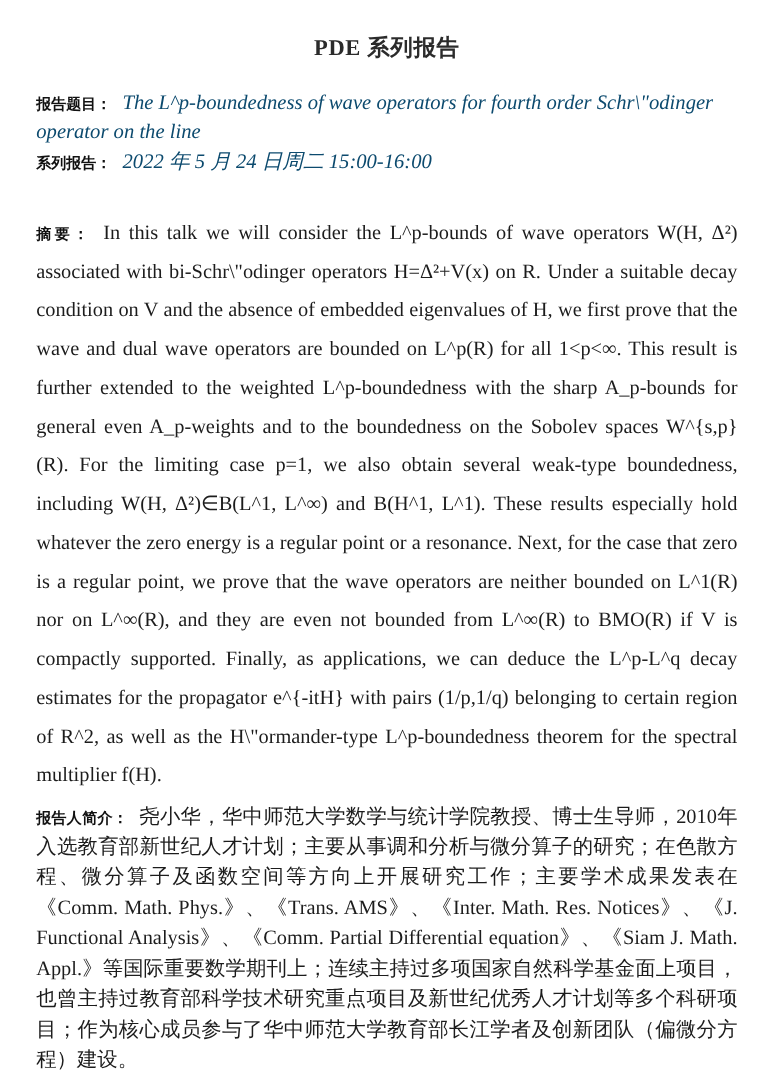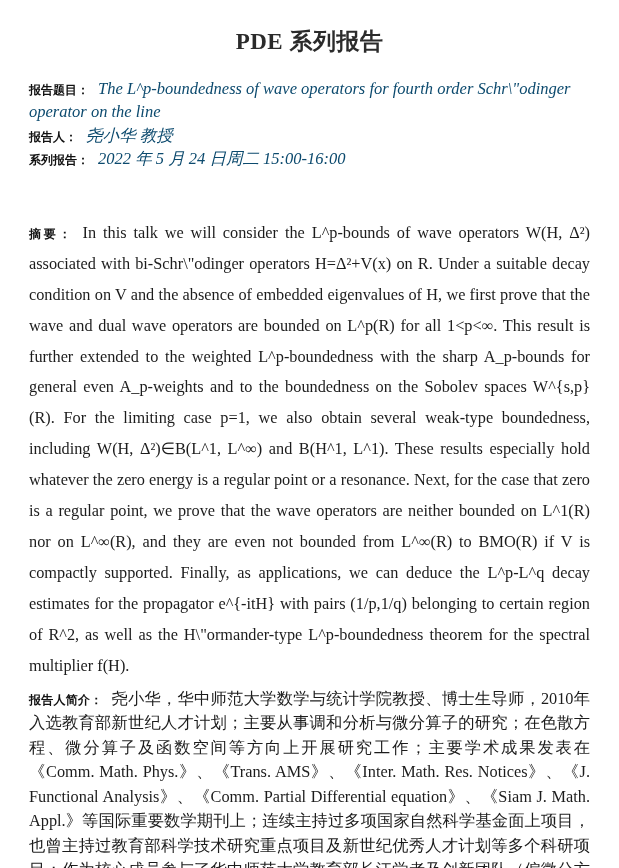--- a/index.html
+++ b/index.html
@@ -13,21 +13,21 @@
     height: 868px;
     box-sizing: border-box;
     background: #ffffff;
     padding: 20px 29px 0 29px;
     font-family: "Liberation Serif", serif;
     color: #1c1c1c;
     overflow: hidden;
   }
   .doc-title {
     text-align: center;
-    font-size: 23px;
+    font-size: 18px;
     font-weight: 700;
     color: #2b2b2b;
     margin: 6px 0 20px 0;
     letter-spacing: 0.5px;
   }
   .meta {
     font-size: 16.5px;
     line-height: 1.42;
   }
   .meta-row {
@@ -44,21 +44,21 @@
   .value {
     color: #0c4a6e;
     font-style: italic;
   }
   .body-par {
     font-size: 16.3px;
     text-align: justify;
     margin: 0;
   }
   .abstract {
-    margin-top: 47px;
+    margin-top: 31px;
     line-height: 1.9;
   }
   .bio {
     margin-top: 5px;
     line-height: 1.5;
   }
   .par-text {
     color: #1c1c1c;
   }
 </style>
@@ -67,23 +67,20 @@
 
 <div class="page">
 
   <h1 class="doc-title">PDE 系列报告</h1>
 
   <div class="meta">
     <p class="meta-row">
       <span class="label">报告题目：</span><span class="value">The L^p-boundedness of wave operators for fourth order Schr\"odinger operator on the line</span>
     </p>
     <p class="meta-row">
-      <span class="label">报告人：</span><span class="value">尧小华 教授</span>
-    </p>
-    <p class="meta-row">
       <span class="label">系列报告：</span><span class="value">2022 年 5 月 24 日周二 15:00-16:00</span>
     </p>
   </div>
 
   <p class="body-par abstract">
     <span class="label">摘要：</span><span class="par-text">In this talk we will consider the L^p-bounds of wave operators W(H, Δ²) associated with bi-Schr\"odinger operators H=Δ²+V(x) on R. Under a suitable decay condition on V and the absence of embedded eigenvalues of H, we first prove that the wave and dual wave operators are bounded on L^p(R) for all 1&lt;p&lt;∞. This result is further extended to the weighted L^p-boundedness with the sharp A_p-bounds for general even A_p-weights and to the boundedness on the Sobolev spaces W^{s,p}(R). For the limiting case p=1, we also obtain several weak-type boundedness, including W(H, Δ²)∈B(L^1, L^∞) and B(H^1, L^1). These results especially hold whatever the zero energy is a regular point or a resonance. Next, for the case that zero is a regular point, we prove that the wave operators are neither bounded on L^1(R) nor on L^∞(R), and they are even not bounded from L^∞(R) to BMO(R) if V is compactly supported. Finally, as applications, we can deduce the L^p-L^q decay estimates for the propagator e^{-itH} with pairs (1/p,1/q) belonging to certain region of R^2, as well as the H\"ormander-type L^p-boundedness theorem for the spectral multiplier f(H).</span>
   </p>
 
   <p class="body-par bio">
     <span class="label">报告人简介：</span><span class="par-text">尧小华，华中师范大学数学与统计学院教授、博士生导师，2010年入选教育部新世纪人才计划；主要从事调和分析与微分算子的研究；在色散方程、微分算子及函数空间等方向上开展研究工作；主要学术成果发表在《Comm. Math. Phys.》、《Trans. AMS》、《Inter. Math. Res. Notices》、《J. Functional Analysis》、《Comm. Partial Differential equation》、《Siam J. Math. Appl.》等国际重要数学期刊上；连续主持过多项国家自然科学基金面上项目，也曾主持过教育部科学技术研究重点项目及新世纪优秀人才计划等多个科研项目；作为核心成员参与了华中师范大学教育部长江学者及创新团队（偏微分方程）建设。</span>

